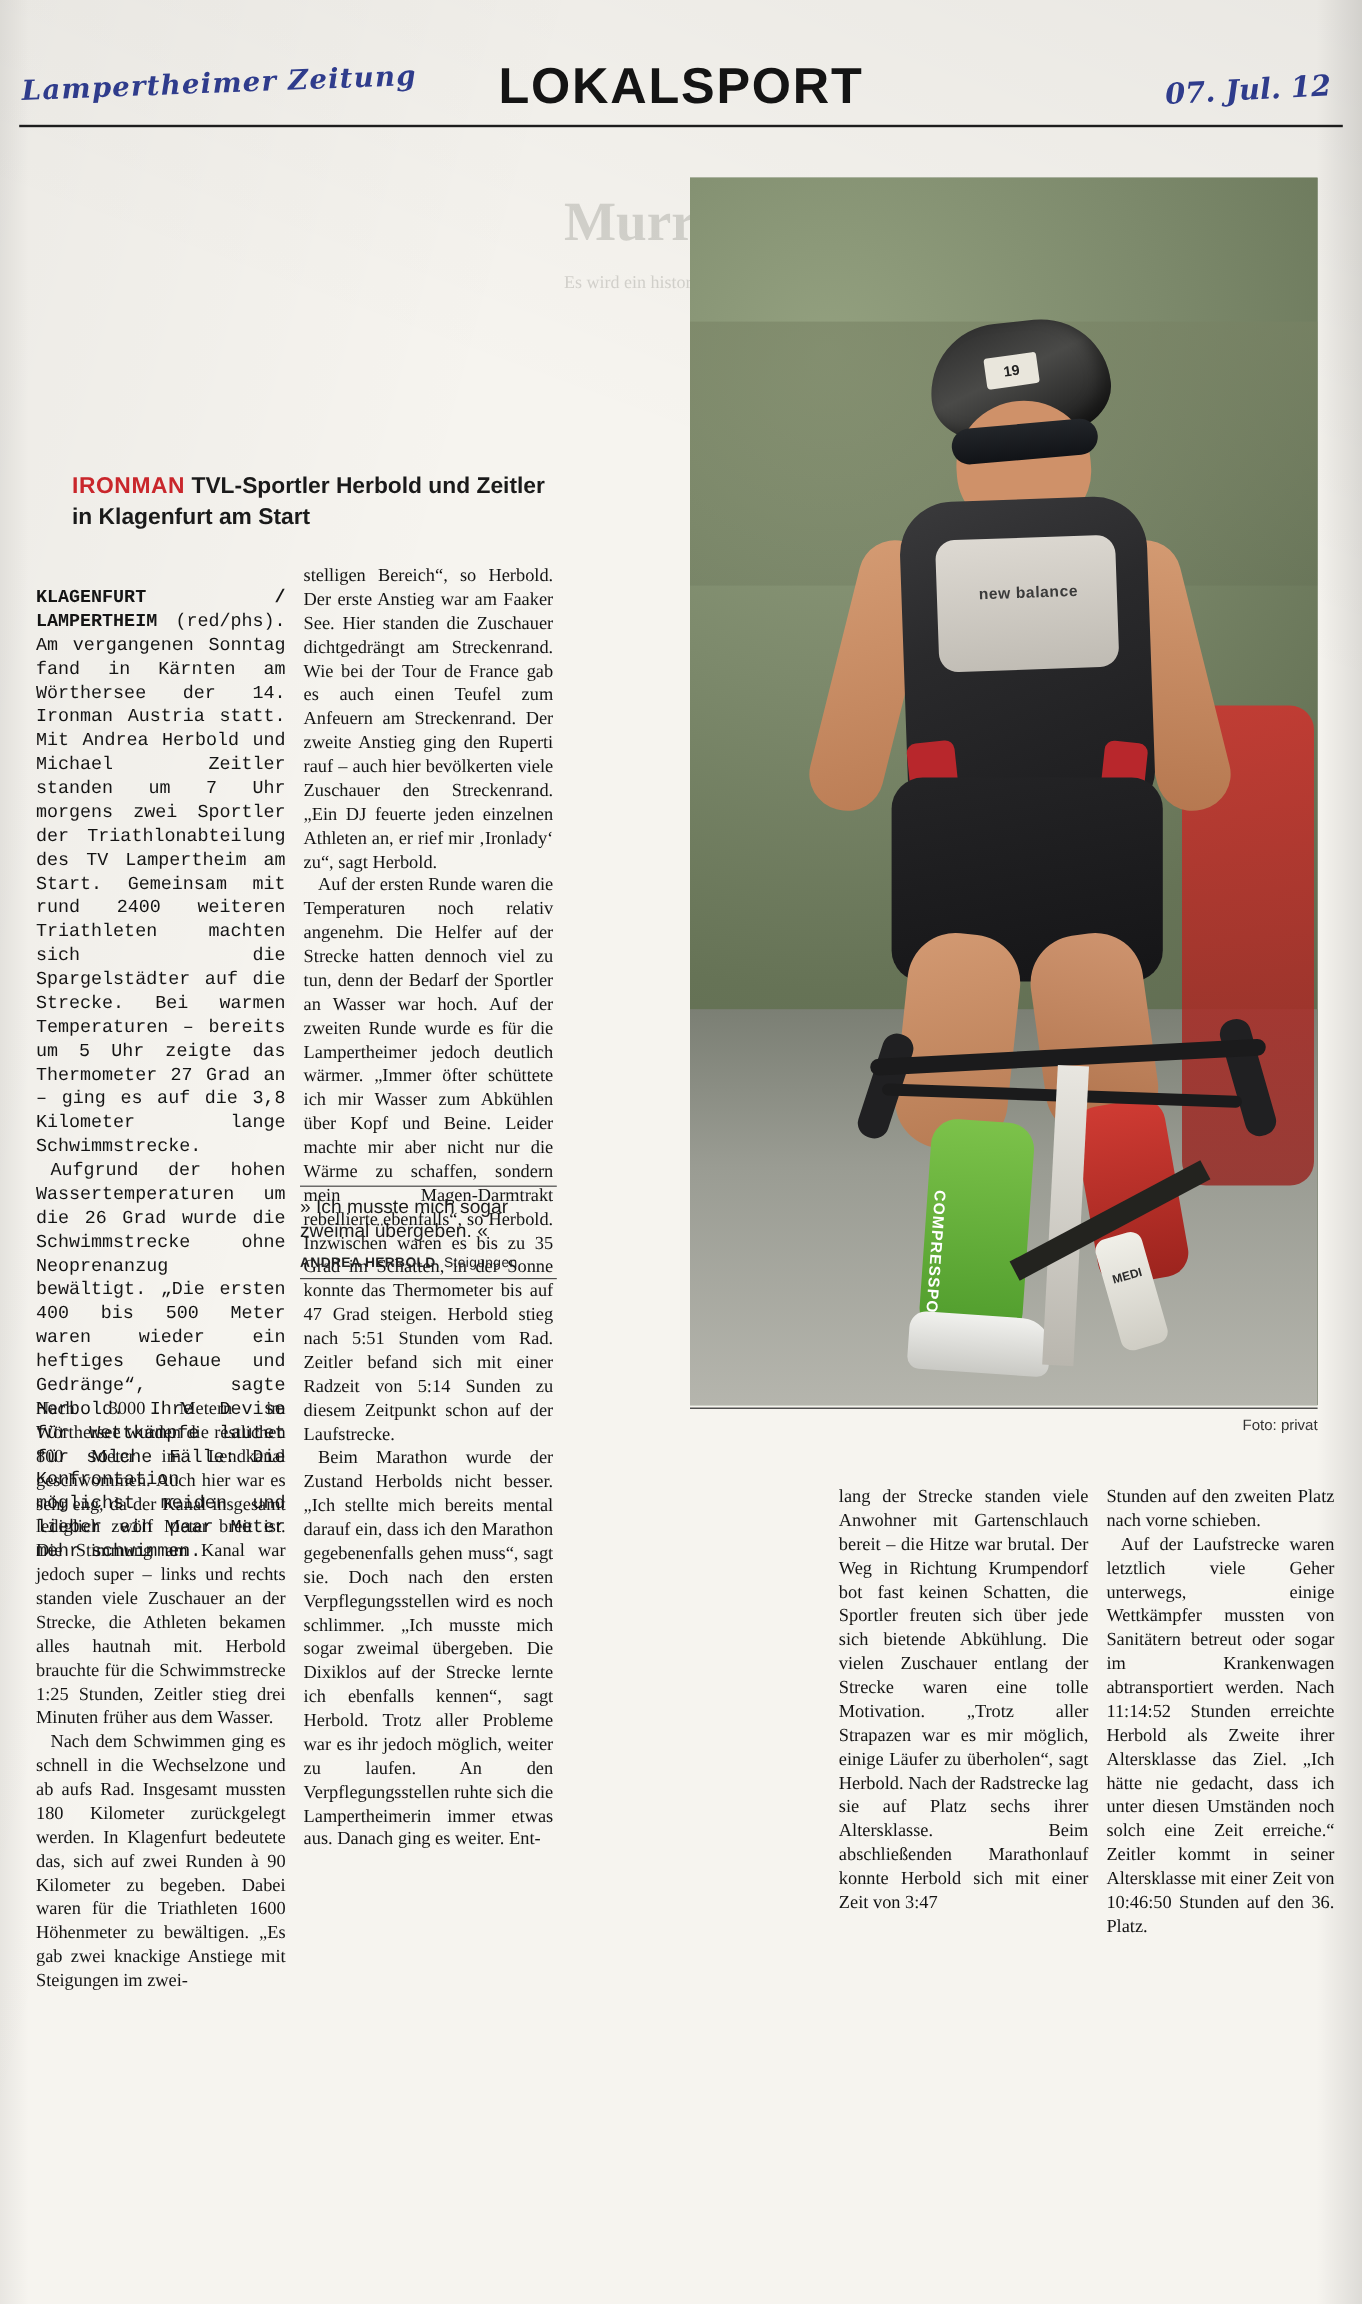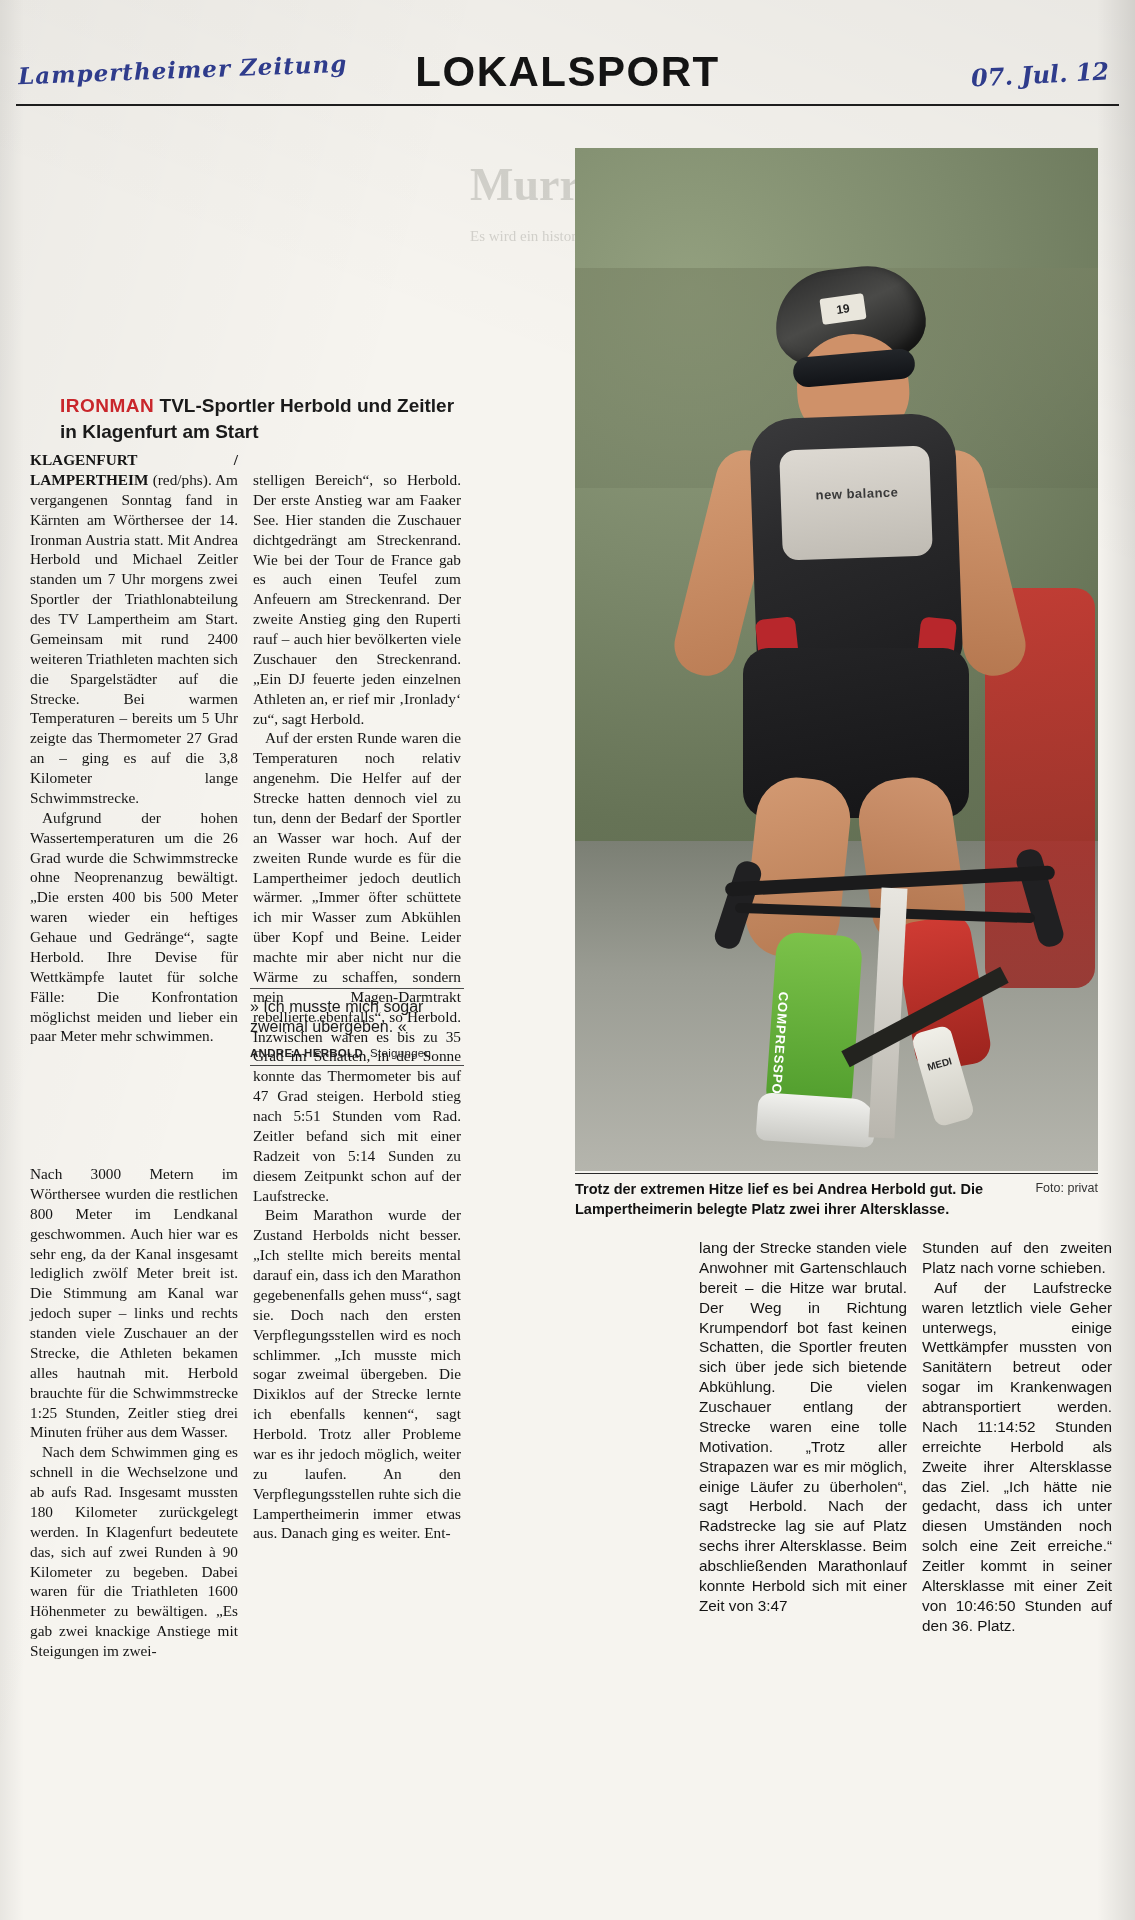--- a/index.html
+++ b/index.html
@@ -392,21 +392,21 @@
     font-family: "Liberation Serif", serif;
     font-size: 15.3px;
     line-height: 1.30;
     text-align: justify;
     color: #141414;
     hyphens: auto;
   }
   .col p { margin: 0 0 0 0; text-indent: 12px; }
   .col p.first { text-indent: 0; }
   .lead { font-weight: 700; }
-  .col1 { left: 30px;  top: 450px;  width: 208px; }
+  .col1 { left: 30px;  top: 489px;  width: 208px; font-family: Liberation Mono, monospace; }
   .col2 { left: 253px; top: 470px;  width: 208px; }
   .col1b { left: 30px; top: 1164px; width: 208px; }
   
   .pullquote {
     position: absolute;
     left: 250px;
     top: 988px;
     width: 214px;
     font-family: "Liberation Sans", sans-serif;
     border-top: 1px solid #4a4a4a;
@@ -422,21 +422,21 @@
   .pullquote .attr {
     margin-top: 10px;
     font-size: 11.5px;
     letter-spacing: 0.3px;
     color: #222;
   }
   .pullquote .attr b { font-weight: 700; }
   
   .botcol {
     position: absolute;
-    font-family: Liberation Sans, sans-serif;
+    font-family: Liberation Serif, serif;
     font-size: 15.3px;
     line-height: 1.30;
     text-align: justify;
     color: #141414;
   }
   .botcol p { margin: 0; text-indent: 12px; }
   .botcol p.first { text-indent: 0; }
   .bc2 { left: 699px; top: 1238px; width: 208px; }
   .bc3 { left: 922px; top: 1238px; width: 190px; }
   .ghost-text {
@@ -517,21 +517,20 @@
       <div class="frame-tube2"></div>
       <div class="bottle">
         <span class="lbl">MEDI</span>
       </div>
     </div>
   </div>
 
   <div class="rule-caption"></div>
   <div class="photo-caption">
     <span class="photo-credit">Foto: privat</span>
-    <span>Trotz der extremen Hitze lief es bei Andrea Herbold gut. Die Lampertheimerin belegte Platz zwei ihrer Altersklasse.</span>
   </div>
 
   <div class="col col1">
     <p class="first">
       <b class="lead">KLAGENFURT / LAMPERTHEIM</b>
       <span>(red/phs).</span>
       <span>Am vergangenen Sonntag fand in Kärnten am Wörthersee der 14. Ironman Austria statt. Mit Andrea Herbold und Michael Zeitler standen um 7 Uhr morgens zwei Sportler der Triathlonabteilung des TV Lampertheim am Start. Gemeinsam mit rund 2400 weiteren Triathleten machten sich die Spargelstädter auf die Strecke. Bei warmen Temperaturen – bereits um 5 Uhr zeigte das Thermometer 27 Grad an – ging es auf die 3,8 Kilometer lange Schwimmstrecke.</span>
     </p>
     <p>Aufgrund der hohen Wassertemperaturen um die 26 Grad wurde die Schwimmstrecke ohne Neoprenanzug bewältigt. „Die ersten 400 bis 500 Meter waren wieder ein heftiges Gehaue und Gedränge“, sagte Herbold. Ihre Devise für Wettkämpfe lautet für solche Fälle: Die Konfrontation möglichst meiden und lieber ein paar Meter mehr schwimmen.</p>
   </div>

